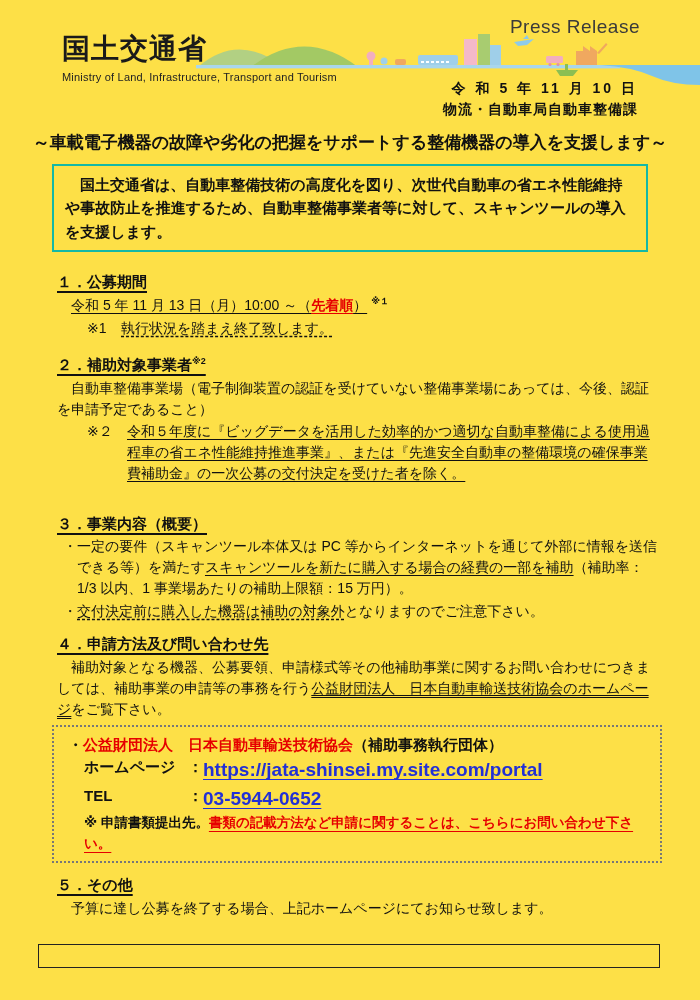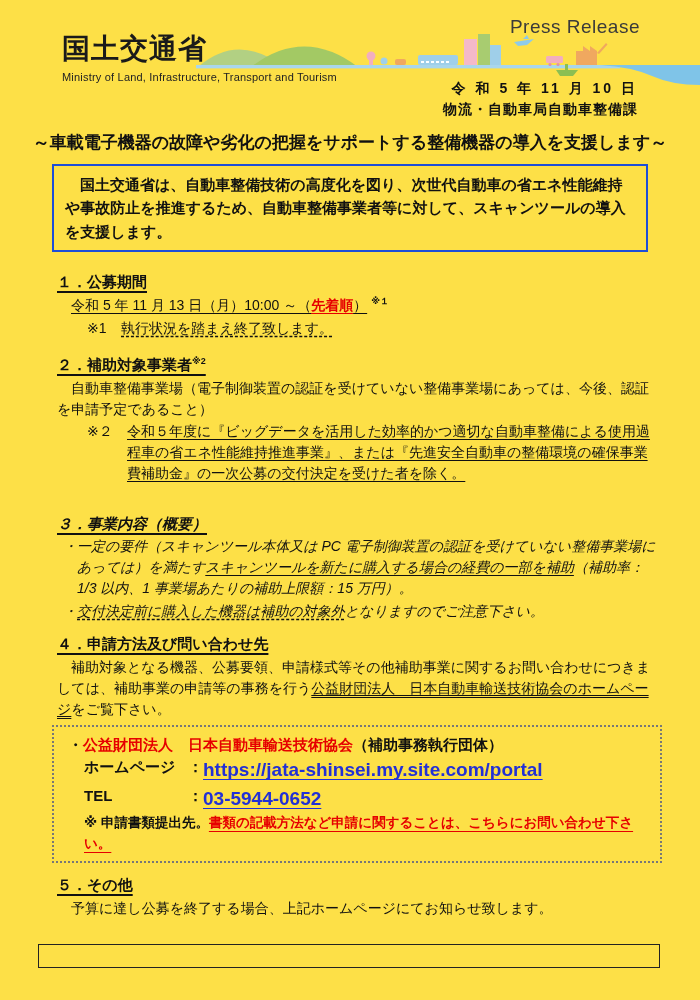--- a/index.html
+++ b/index.html
@@ -25,21 +25,21 @@
   .date-line{position:absolute; right:62px; top:80px; font-size:14px; font-weight:bold; letter-spacing:3px;}
   .dept-line{position:absolute; right:62px; top:101px; font-size:14px; font-weight:bold; letter-spacing:1px;}
 
   
   .title-main{text-align:center; font-size:21px; font-weight:bold; margin-top:6px; letter-spacing:.5px;}
   .title-sub{text-align:center; font-size:14px; margin-top:3px;}
   .title-catch{text-align:center; font-size:17px; font-weight:bold; margin-top:9px;}
 
   
   .summary-box{
-    margin:10px 52px 0 52px; border:2px solid #1d4ed8;
+    margin:10px 52px 0 52px; border:2px solid #14b8a6;
     padding:7px 11px; font-size:15px; font-weight:bold; line-height:1.55;
   }
 
   
   .section{margin-left:57px; margin-right:42px;}
   .sec-heading{
     font-size:15px; font-weight:bold;
     text-decoration:underline; text-underline-offset:4px;
     text-decoration-thickness:1.5px; text-decoration-skip-ink:none;
   }
@@ -53,21 +53,21 @@
 
   .s1{margin-top:21px;}
   .s1 .period-line{margin-left:14px; margin-top:3px; font-size:14px;}
   .note-row{display:flex; font-size:14px; line-height:1.5;}
   .s1 .note-row{margin-left:30px; margin-top:2px;}
   .note-label{flex:0 0 34px;}
   .s2{margin-top:17px;}
   .s2 .body-text{margin-top:3px;}
   .s2 .note-row{margin-left:30px; margin-top:1px;}
   .s2 .note-label{flex:0 0 40px;}
-  .s3{margin-top:31px;font-style:italic;}
+  .s3{margin-top:31px;}
   .bullet-row{display:flex; font-size:14px; line-height:1.5; margin-top:2px; margin-left:6px;}
   .bullet{flex:0 0 14px;}
   .s4{margin-top:13px;}
   .s4 .body-text{margin-top:3px;}
   .s5{margin-top:13px;}
   .s5 .body-text{margin-top:3px;}
 
   
   .info-box{
     margin:5px 38px 0 52px; border:2px dotted #777;
@@ -172,21 +172,21 @@
     <div class="note-row">
       <span class="note-label">※２</span>
       <span class="u-solid">令和５年度に『ビッグデータを活用した効率的かつ適切な自動車整備による使用過程車の省エネ性能維持推進事業』、または『先進安全自動車の整備環境の確保事業費補助金』の一次公募の交付決定を受けた者を除く。</span>
     </div>
   </div>
 
   <div class="section s3">
     <div class="sec-heading">３．事業内容（概要）</div>
     <div class="bullet-row">
       <span class="bullet">・</span>
-      <span><span>一定の要件（スキャンツール本体又は PC 電子制御装置の認証を受けていない整備事業場にあっては）を満たす</span><span class="u-solid">スキャンツールを新たに購入する場合の経費の一部を補助</span><span>（補助率：1/3 以内、1 事業場あたりの補助上限額：15 万円）。</span></span>
+      <span><span>一定の要件（スキャンツール本体又は PC 等からインターネットを通じて外部に情報を送信できる等）を満たす</span><span class="u-solid">スキャンツールを新たに購入する場合の経費の一部を補助</span><span>（補助率：1/3 以内、1 事業場あたりの補助上限額：15 万円）。</span></span>
     </div>
     <div class="bullet-row">
       <span class="bullet">・</span>
       <span><span class="u-dash">交付決定前に購入した機器は補助の対象外</span><span>となりますのでご注意下さい。</span></span>
     </div>
   </div>
 
   <div class="section s4">
     <div class="sec-heading">４．申請方法及び問い合わせ先</div>
     <div class="body-text"><span>　補助対象となる機器、公募要領、申請様式等その他補助事業に関するお問い合わせにつきましては、補助事業の申請等の事務を行う</span><span class="u-double">公益財団法人　日本自動車輸送技術協会のホームページ</span><span>をご覧下さい。</span></div>

